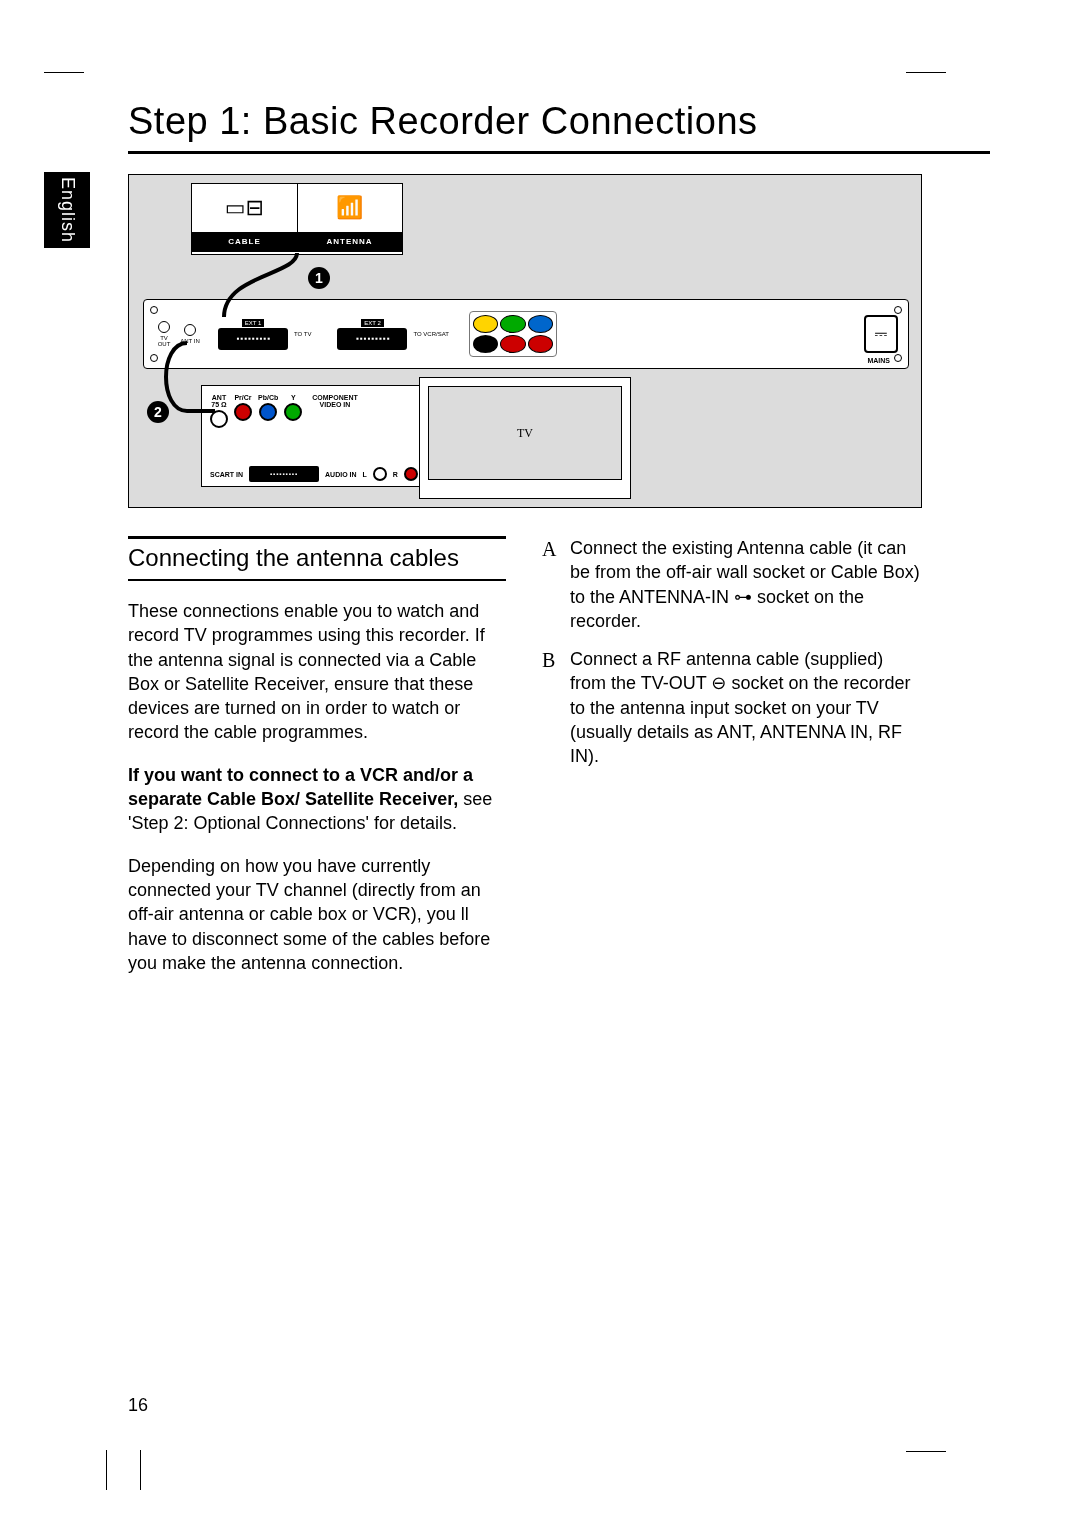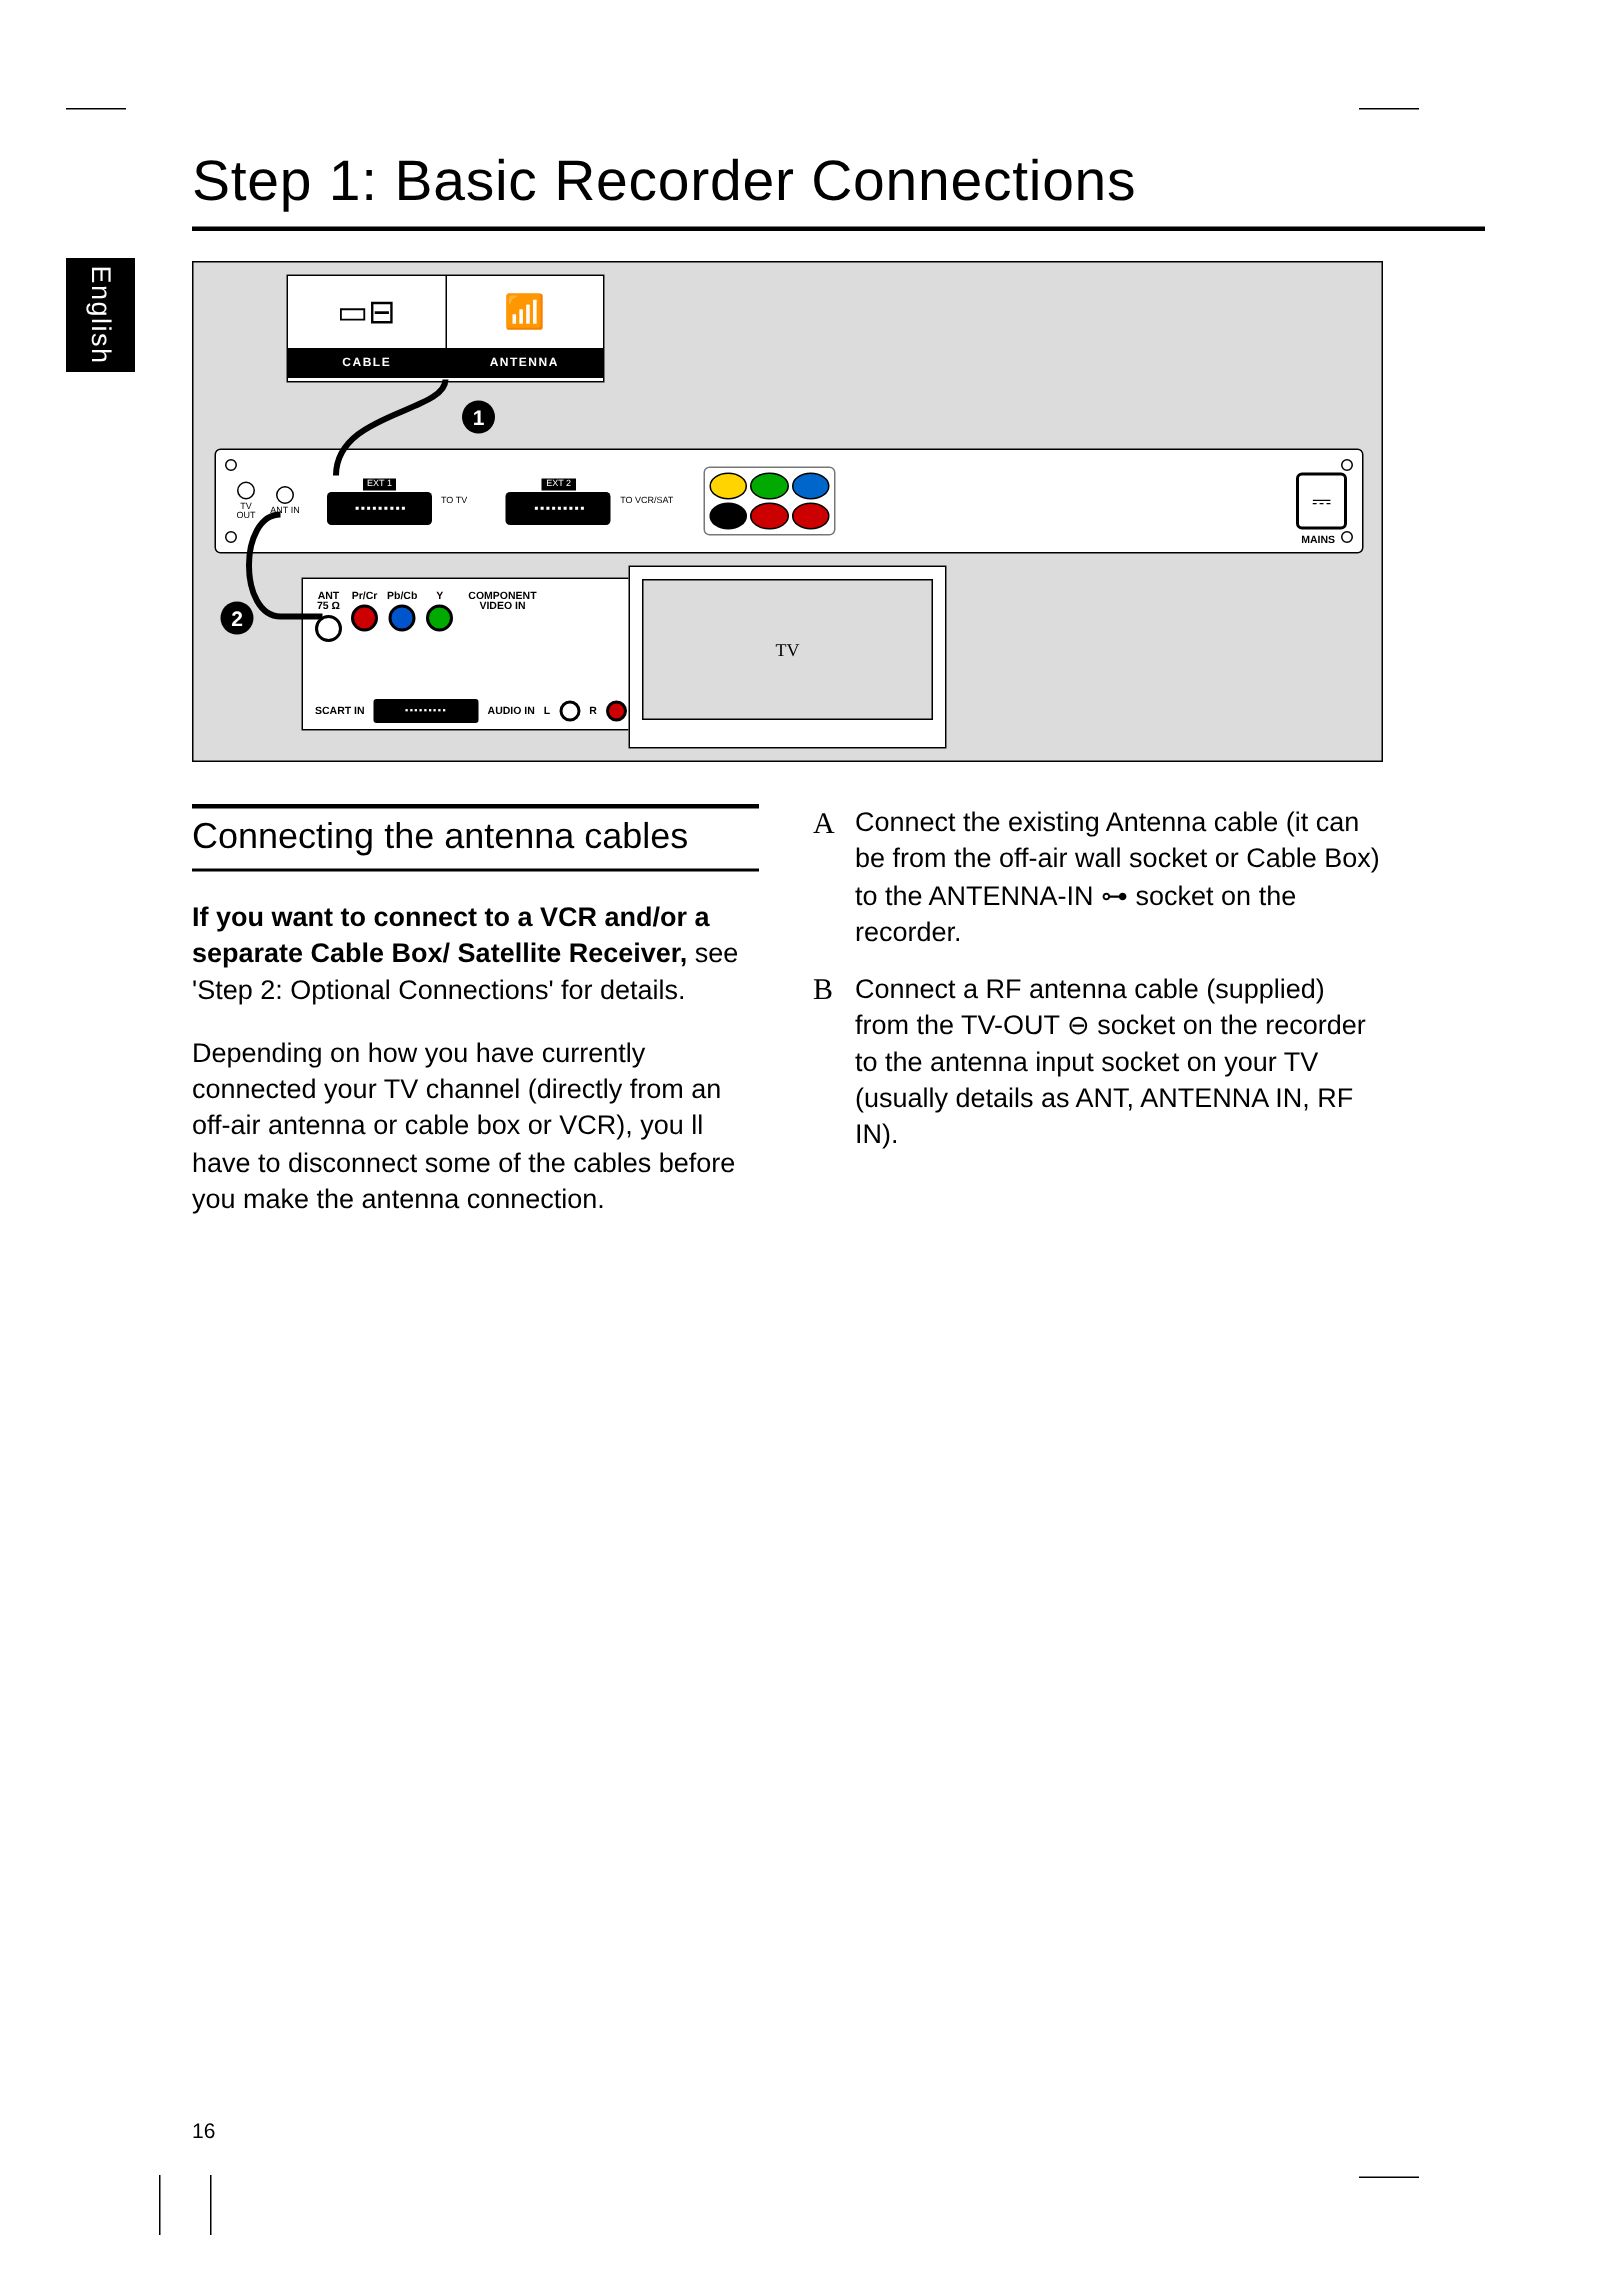--- a/index.html
+++ b/index.html
@@ -133,21 +133,21 @@
   }
   .col { flex:1; font-size:18px; line-height:1.35; }
   .sub-rule-top { border:none; border-top:3px solid #000; margin:0 0 4px 0;}
   .sub-rule-bot { border:none; border-top:2px solid #000; margin:6px 0 18px 0;}
   h2.sub { font-size:24px; font-weight:normal; margin:0; line-height:1.25;}
   p { margin:0 0 18px 0;}
   .bold { font-weight:bold; }
   .step { display:flex; gap:10px; margin-bottom:14px;}
   .step .marker { font-family: Georgia, 'Times New Roman', serif; font-size:20px; min-width:18px;}
   .italic { font-style:italic;}
-  .page-num { position:absolute; bottom:96px; left:128px; font-size:14px;}
+  .page-num { position:absolute; bottom:108px; left:128px; font-size:18px;}
 </style>
 </head>
 <body>
 
 <div class="hline-tl"></div>
 <div class="hline-tr"></div>
 <div class="vline-bl"></div>
 <div class="vline-br"></div>
 <div class="hline-br2"></div>
 
@@ -282,20 +282,21 @@
       <path d="M 58 168 C 30 168, 30 236, 58 236 L 86 236" stroke="#000" stroke-width="4" fill="none"></path>
     </svg>
   </div>
 
   <div class="cols">
     <div class="col">
       <hr class="sub-rule-top">
       <h2 class="sub">Connecting the antenna cables</h2>
       <hr class="sub-rule-bot">
 
+      <p>These connections enable you to watch and record TV programmes using this recorder. If the antenna signal is connected via a Cable Box or Satellite Receiver, ensure that these devices are turned on in order to watch or record the cable programmes.</p>
 
       <p>
         <span class="bold">If you want to connect to a VCR and/or a separate Cable Box/ Satellite Receiver,</span><span> see 'Step 2: Optional Connections' for details.</span>
       </p>
 
       <p>
         <span>Depending on how you have currently connected your TV channel (directly from an off-air antenna or cable box or VCR), you ll have to disconnect some of the cables before you make the antenna connection.</span>
       </p>
     </div>
 

